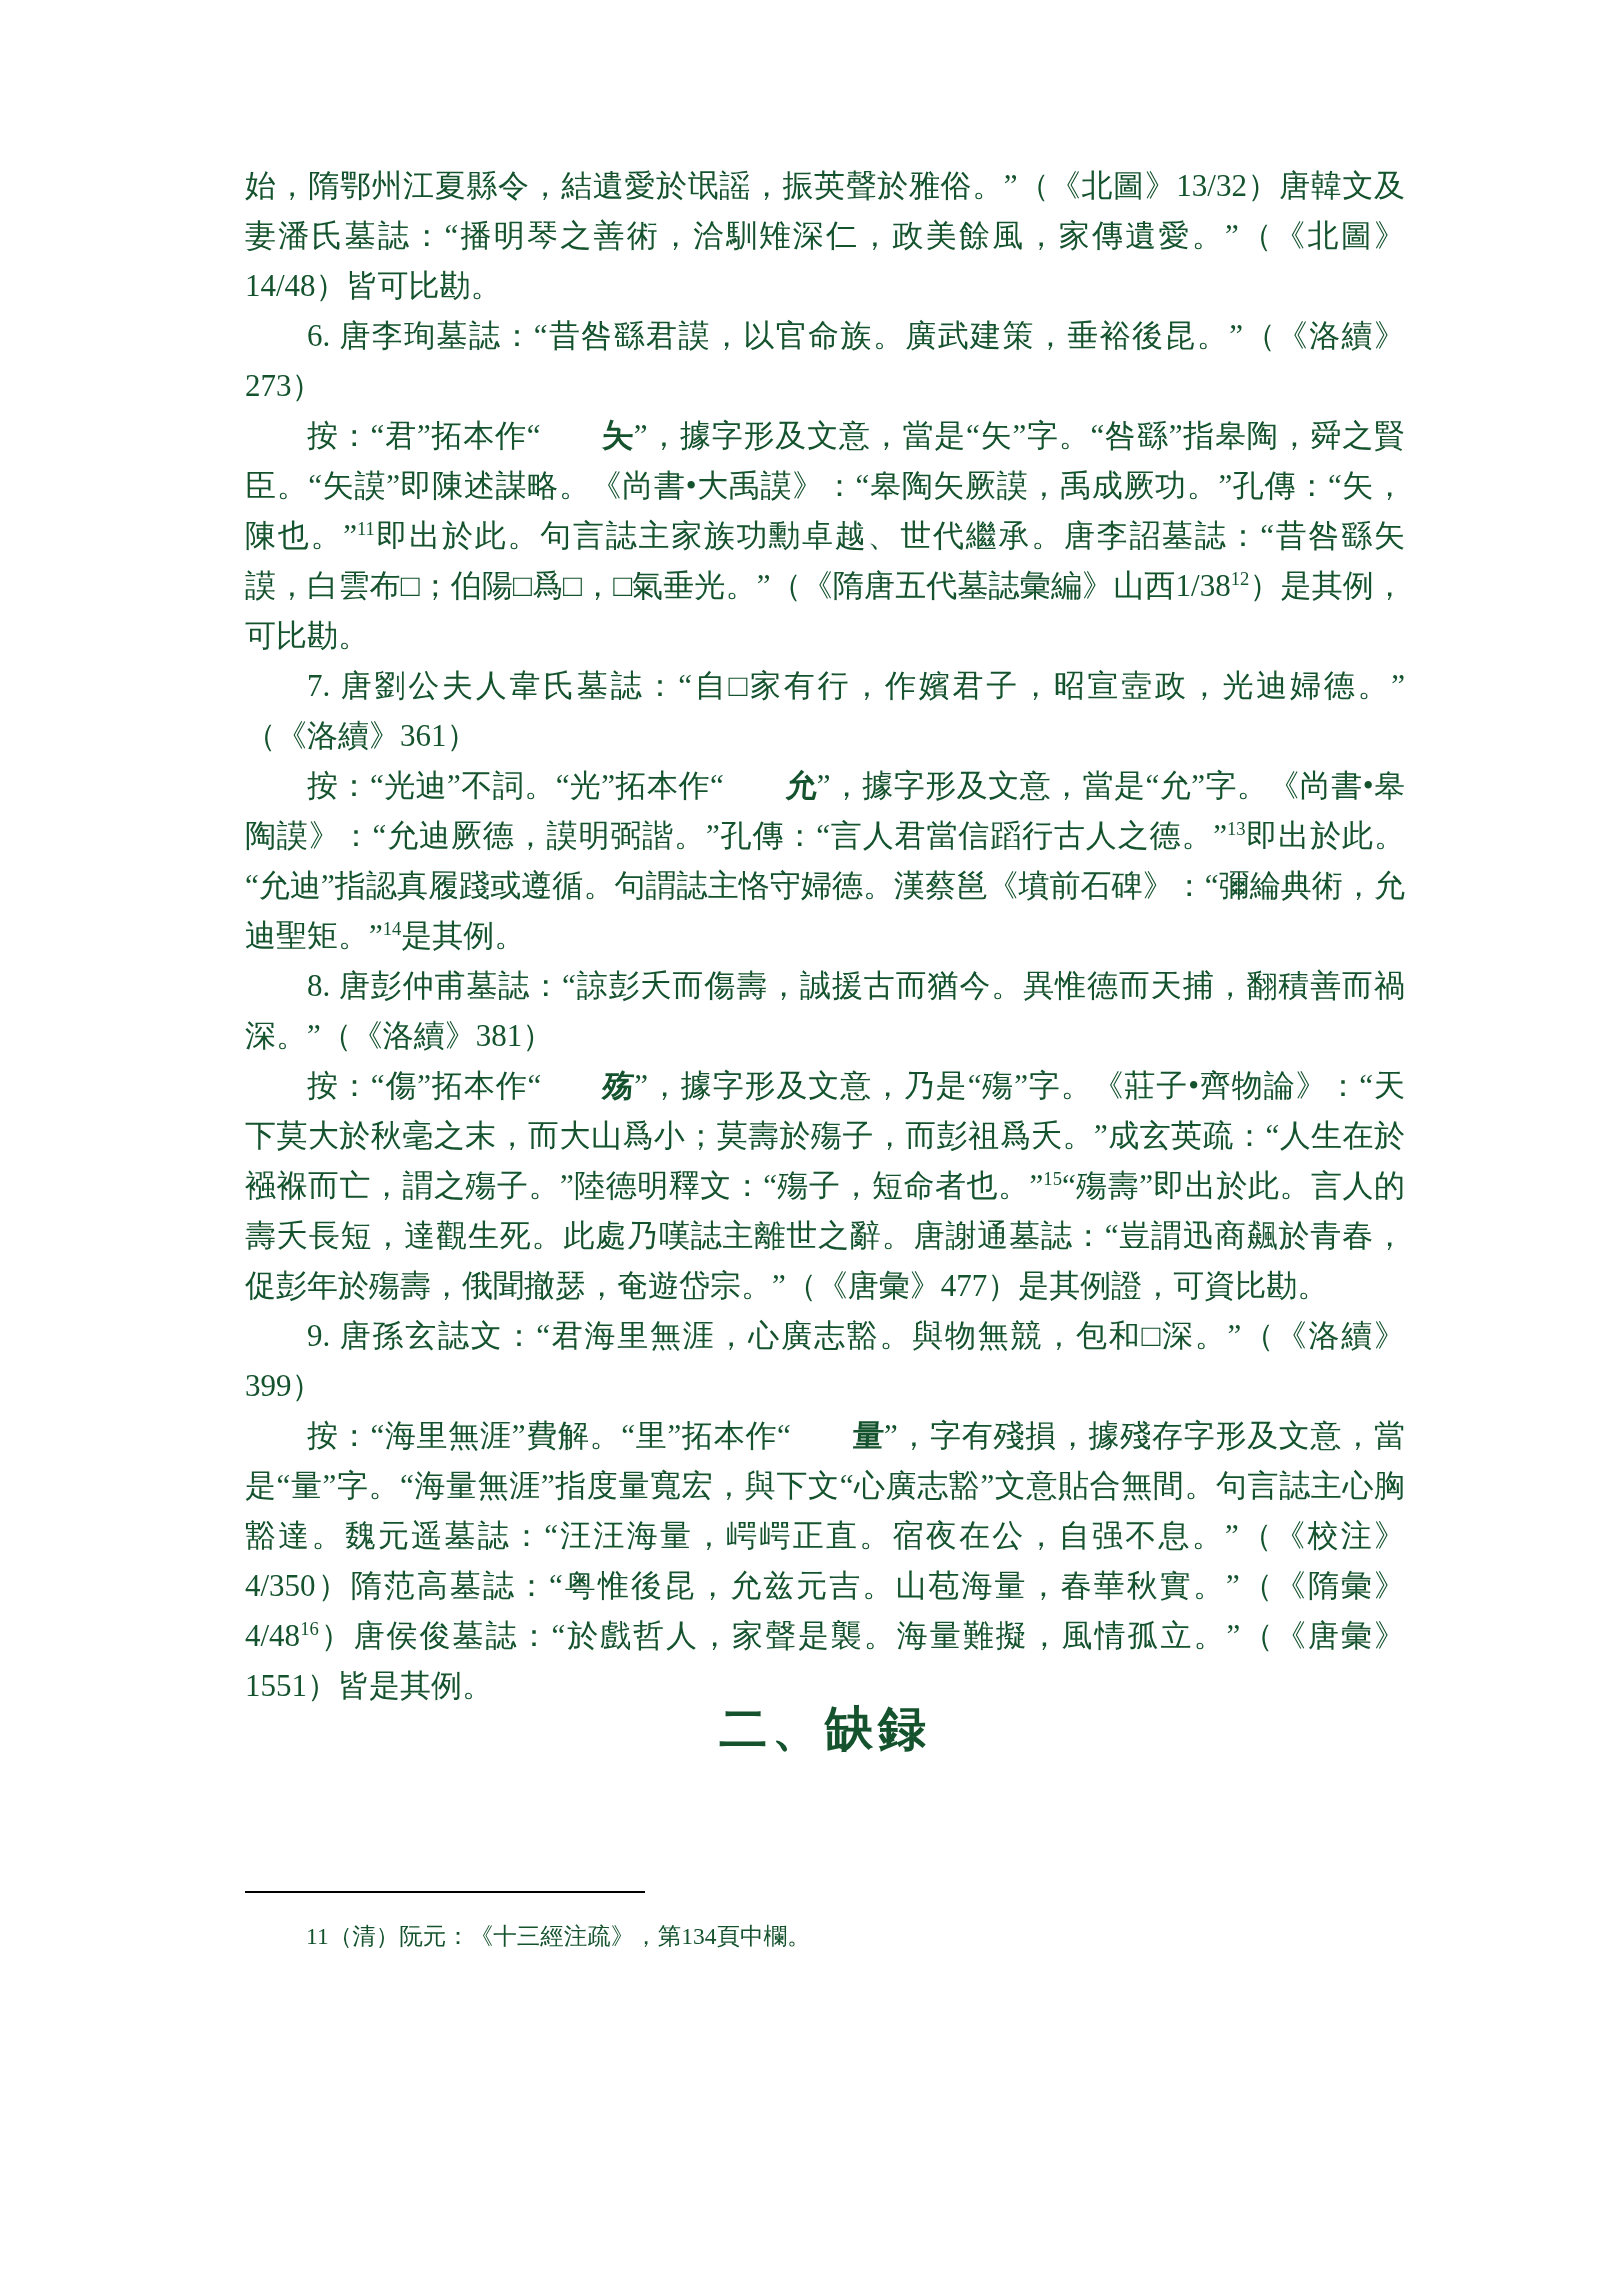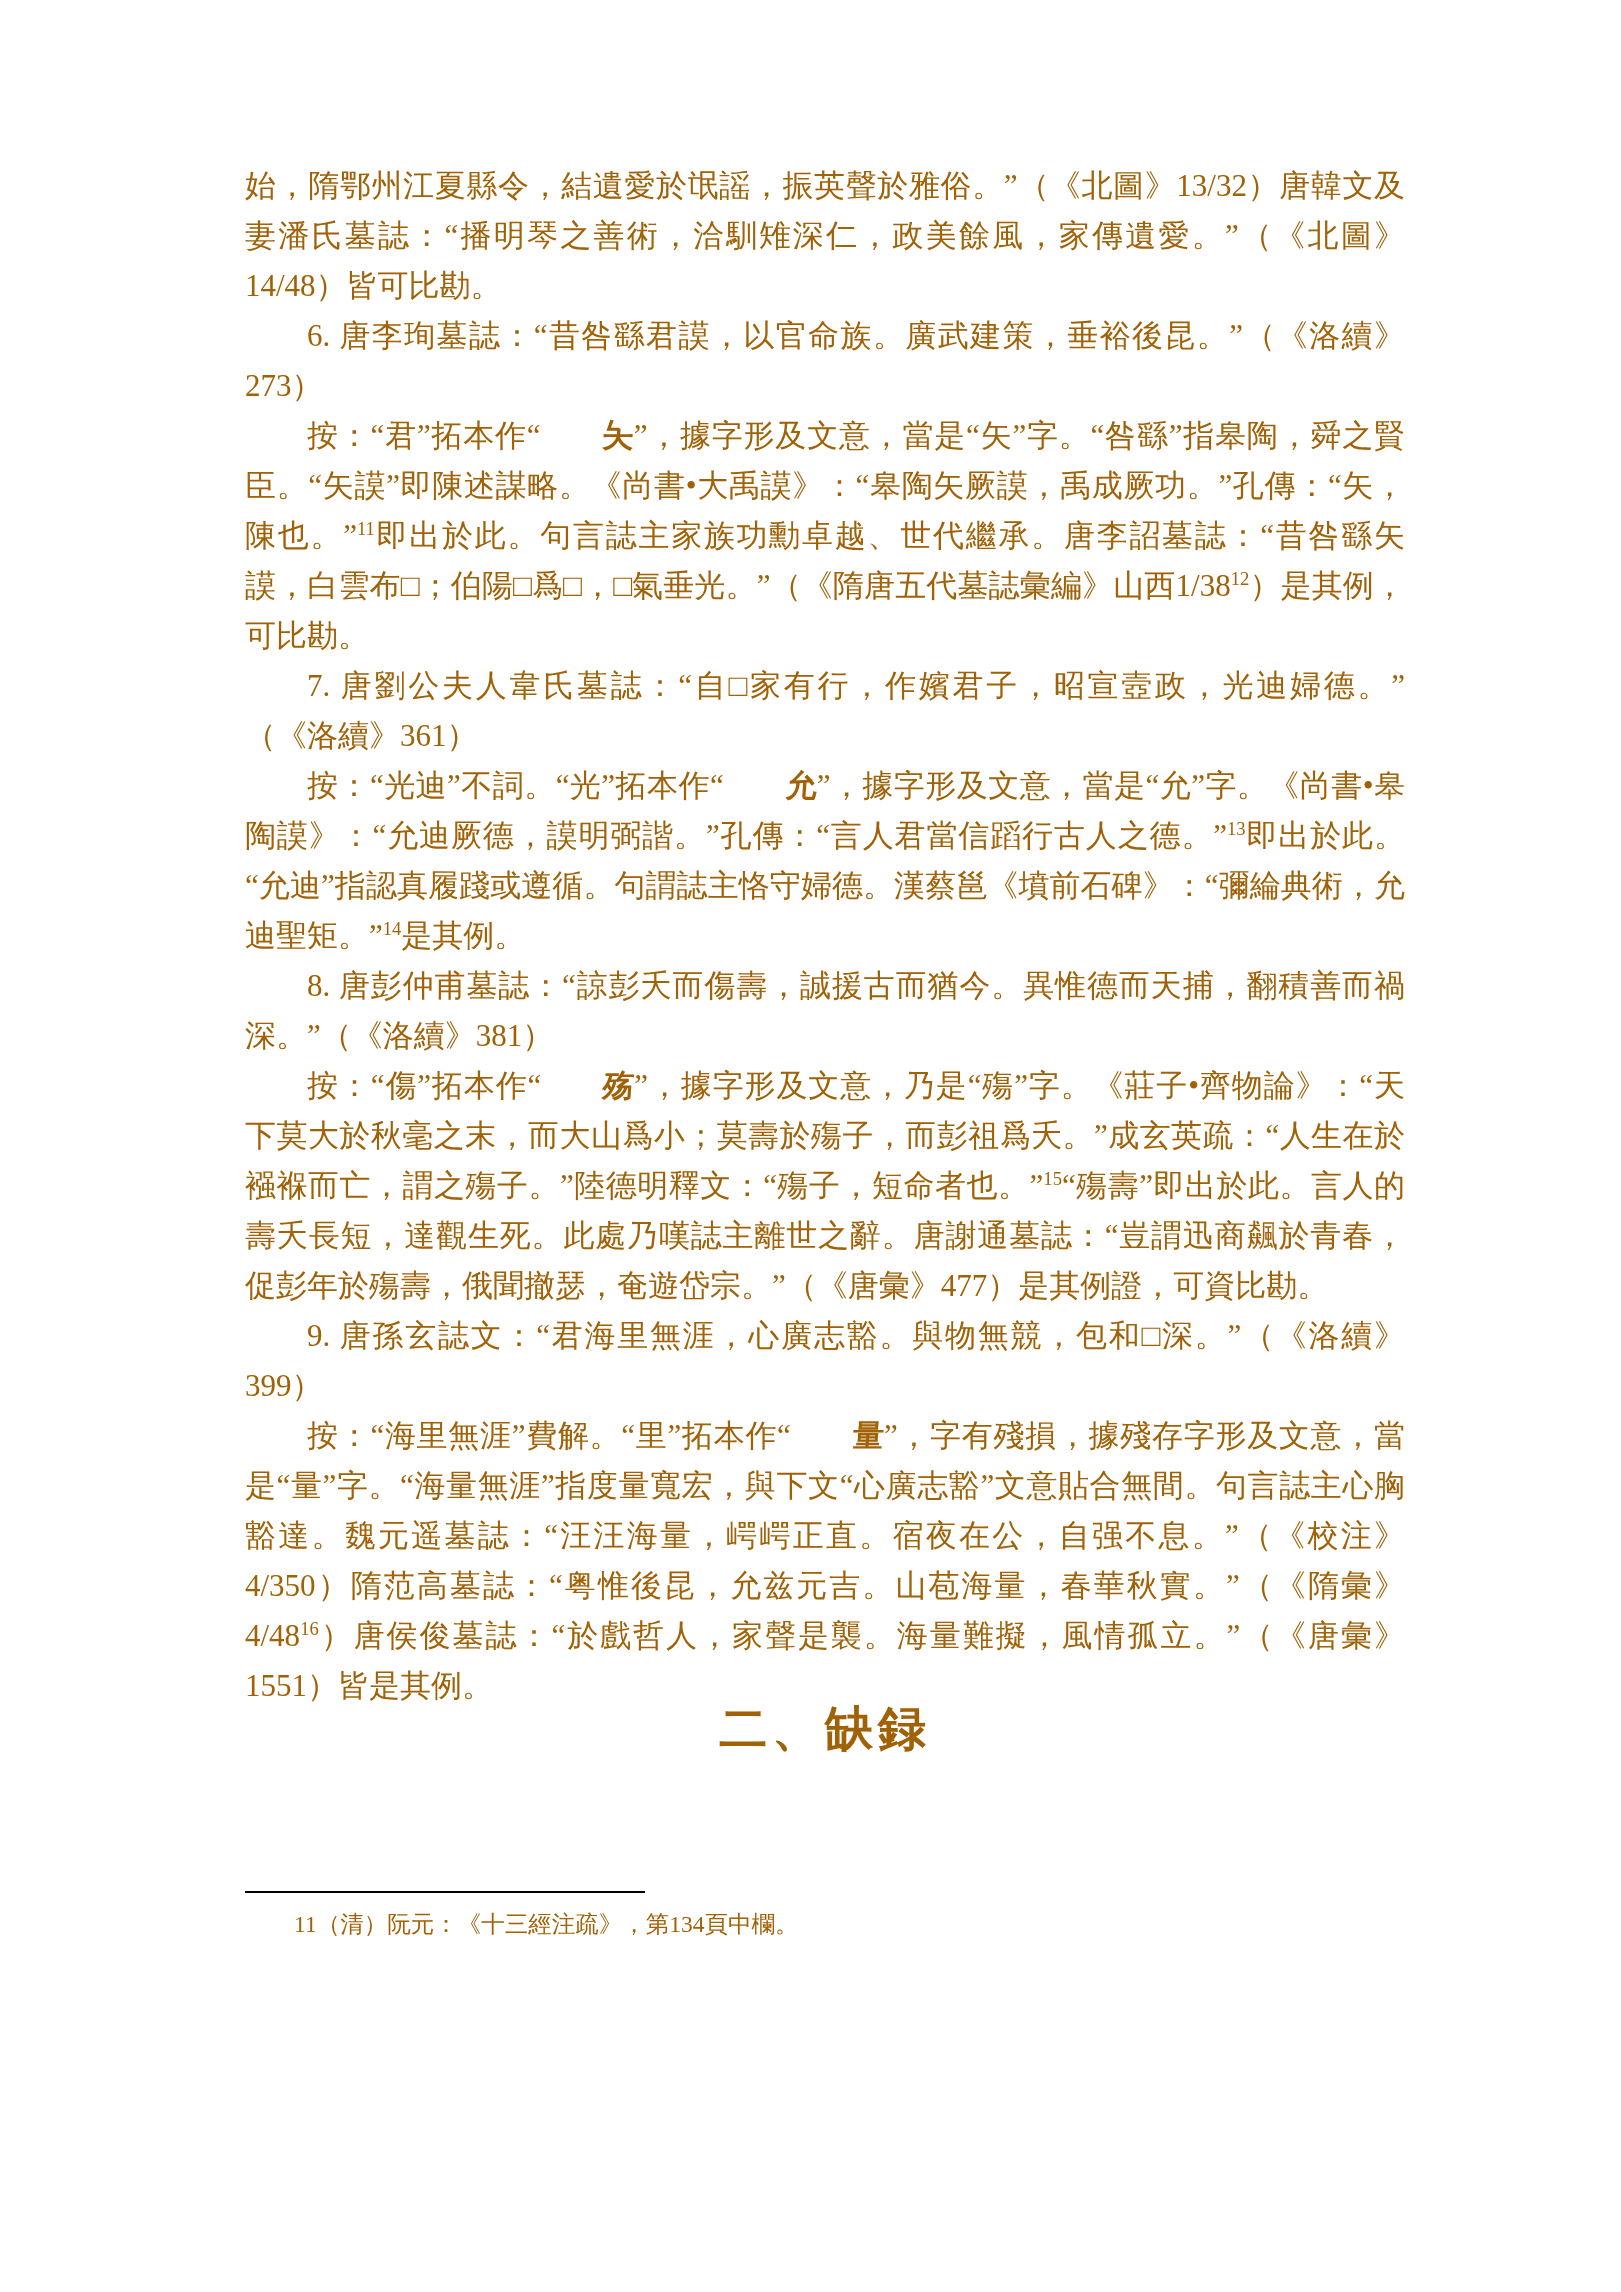--- a/index.html
+++ b/index.html
@@ -1,19 +1,19 @@
 <!DOCTYPE html>
 <html lang="zh-Hant"><head>
 <meta charset="utf-8">
 <style>
   html,body{margin:0;padding:0;}
   .page{
     position:relative;
     width:1621px;height:2293px;
-    background:#ffffff;color:#a16207;
+    background:#ffffff;color:#14532d;
     font-family:"Liberation Serif", serif;
     overflow:hidden;
   }
   .body-text{
     position:absolute;left:245px;top:161px;width:1160px;
     font-size:31px;line-height:50px;
     text-align:justify;text-justify:inter-ideograph;
   }
   .body-text p{margin:0;padding:0;}
   .body-text p.indent{text-indent:2em;}
@@ -32,21 +32,21 @@
     letter-spacing:4.9px;
   }
   .footnote-rule{
     position:absolute;left:245px;top:1891px;width:400px;height:0;
     border-top:2.9px solid #000000;
   }
   .footnotes{
     position:absolute;left:245px;top:1905px;width:1160px;
     font-size:23.5px;line-height:38px;
   }
-  .footnotes .fn{margin:0;padding-left:49px;font-family:Liberation Serif, serif;}
+  .footnotes .fn{margin:12px;padding-left:49px;font-family:Liberation Serif, serif;}
   .fn-num{display:inline;}
 </style>
 </head>
 <body>
 
 <div class="page">
 
   <div class="body-text">
       <p class="para">始，隋鄂州江夏縣令，結遺愛於氓謡，振英聲於雅俗。”（《北圖》13/32）唐韓文及妻潘氏墓誌：“播明琴之善術，洽馴雉深仁，政美餘風，家傳遺愛。”（《北圖》14/48）皆可比勘。</p>
       <p class="para indent">6. 唐李珣墓誌：“昔咎繇君謨，以官命族。廣武建策，垂裕後昆。”（《洛續》273）</p>

